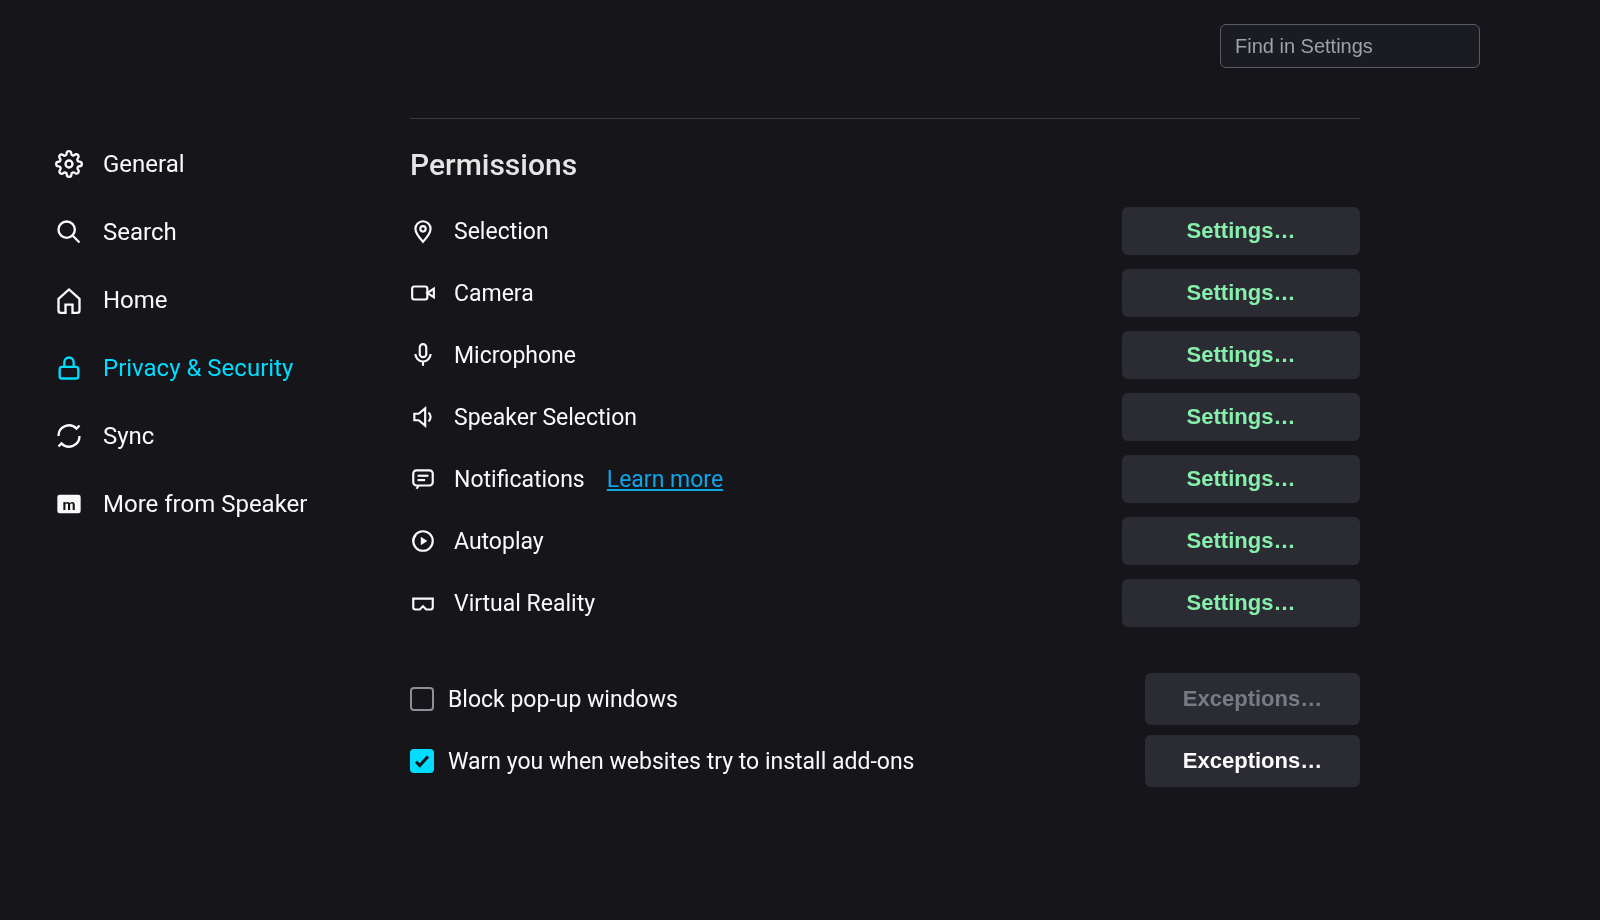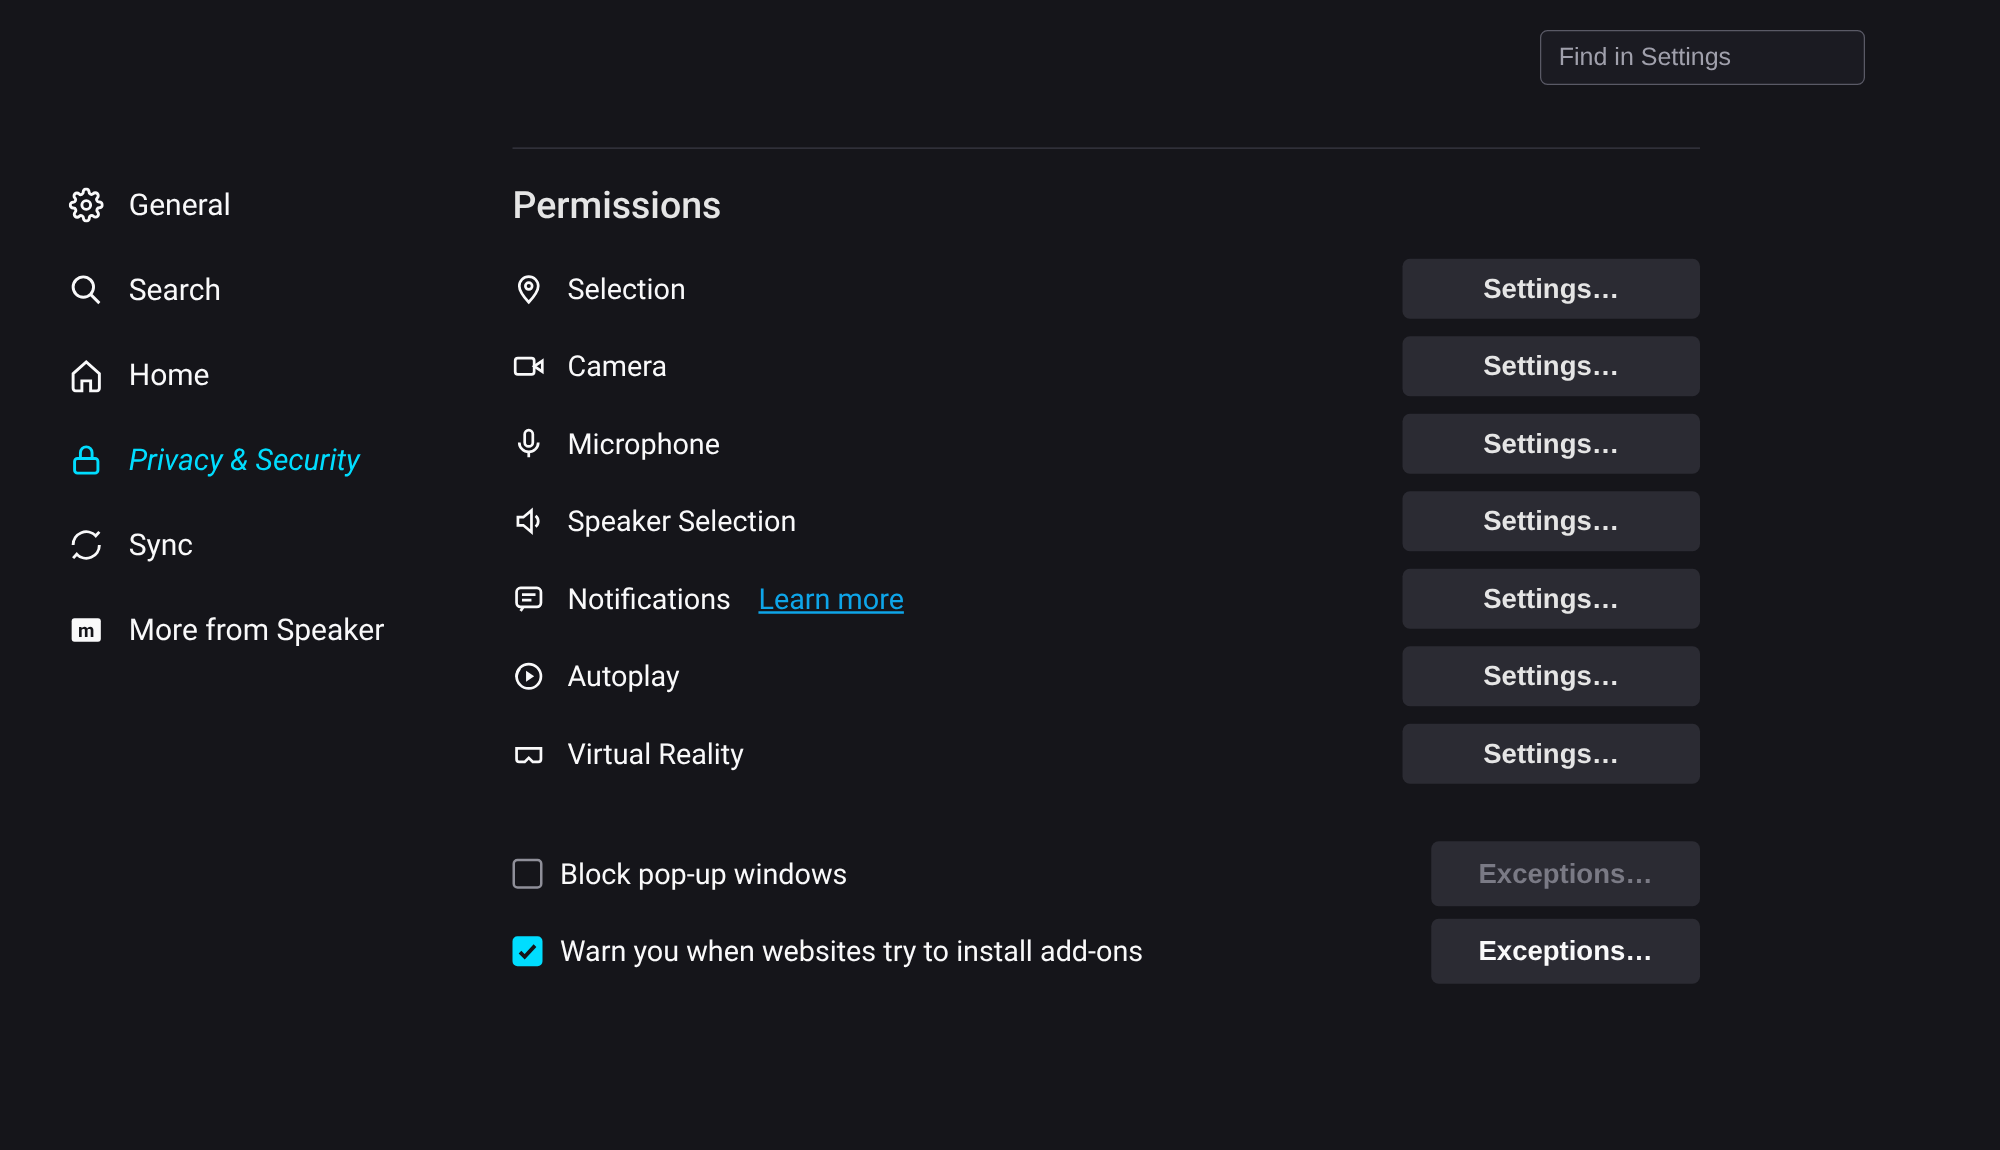--- a/index.html
+++ b/index.html
@@ -1,34 +1,34 @@
 <!DOCTYPE html>
 <html><head>
 <meta charset="utf-8">
 <style>
   * { box-sizing: border-box; margin: 0; padding: 0; }
   html, body { width: 1600px; height: 920px; background: #15151a; color: #f9f9fa; font-family: -apple-system, BlinkMacSystemFont, "Segoe UI", Roboto, Helvetica, Arial, sans-serif; font-size: 16px; overflow: hidden; }
   .app { display: flex; width: 100%; height: 100%; }
   .sidebar { width: 370px; padding: 110px 0 0 55px; }
   .sidebar .item { display: flex; align-items: flex-end; gap: 20px; height: 68px; cursor: pointer; color: #f9f9fa; font-size: 24px; }
-  .sidebar .item.active { color: #00ddff; font-style: italic; }
+  .sidebar .item.active { color: #00ddff; }
   .sidebar .item .icon { width: 28px; height: 28px; display: flex; align-items: center; justify-content: center; }
   .main { flex: 1; padding: 0 40px 0 40px; position: relative; }
-  .search-wrap { position: absolute; top: 24px; right: 108px; border-radius: 17px; }
+  .search-wrap { position: absolute; top: 24px; right: 120px; border-radius: 17px; }
   .search-input { width: 260px; height: 44px; background: #1b1b22; border: 1px solid #5a5a66; border-radius: 6px; color: #cfcfd8; font-size: 20px; padding: 0 14px; outline: none; }
   .search-input::placeholder { color: #a0a0ac; }
   .divider { border: none; border-top: 1px solid #3a3a44; margin-top: 118px; width: 950px; }
   .section-title { font-size: 30px; font-weight: 500; margin-top: 28px; color: #e5e5e5; }
   .perm-list { margin-top: 18px; width: 950px; }
   .perm-row { display: flex; align-items: center; height: 62px; }
   .perm-row .icon { width: 26px; height: 26px; display: flex; align-items: center; justify-content: center; margin-right: 18px; }
   .perm-row .label { font-size: 23px; color: #f9f9fa; }
   .perm-row .link { margin-left: 22px; font-size: 23px; color: #0ea5e9; text-decoration: underline; cursor: pointer; }
   .perm-row .spacer { flex: 1; }
-  .perm-row .btn { width: 238px; height: 48px; background: #2b2b33; color: #e5e5e5; border: none; border-radius: 6px; font-size: 22px; font-weight: 600; cursor: pointer; }
+  .perm-row .btn { width: 238px; height: 48px; background: #2b2b33; color: #86efac; border: none; border-radius: 6px; font-size: 22px; font-weight: 600; cursor: pointer; }
   .perm-row .btn:disabled { color: #7a7a85; cursor: default; }
   .gap { height: 34px; }
   .check-row { display: flex; align-items: center; height: 62px; }
   .check-row .box { width: 24px; height: 24px; border: 2px solid #8f8f99; border-radius: 4px; margin-right: 14px; display: flex; align-items: center; justify-content: center; cursor: pointer; }
   .check-row .box.checked { background: #00ddff; border-color: #00ddff; }
   .check-row .box.checked svg { display: block; }
   .check-row .box svg { display: none; }
   .check-row .label { font-size: 23px; color: #f9f9fa; }
   .check-row .spacer { flex: 1; }
   .check-row .btn { width: 215px; height: 52px; background: #2b2b33; color: #f9f9fa; border: none; border-radius: 6px; font-size: 22px; font-weight: 600; cursor: pointer; }

